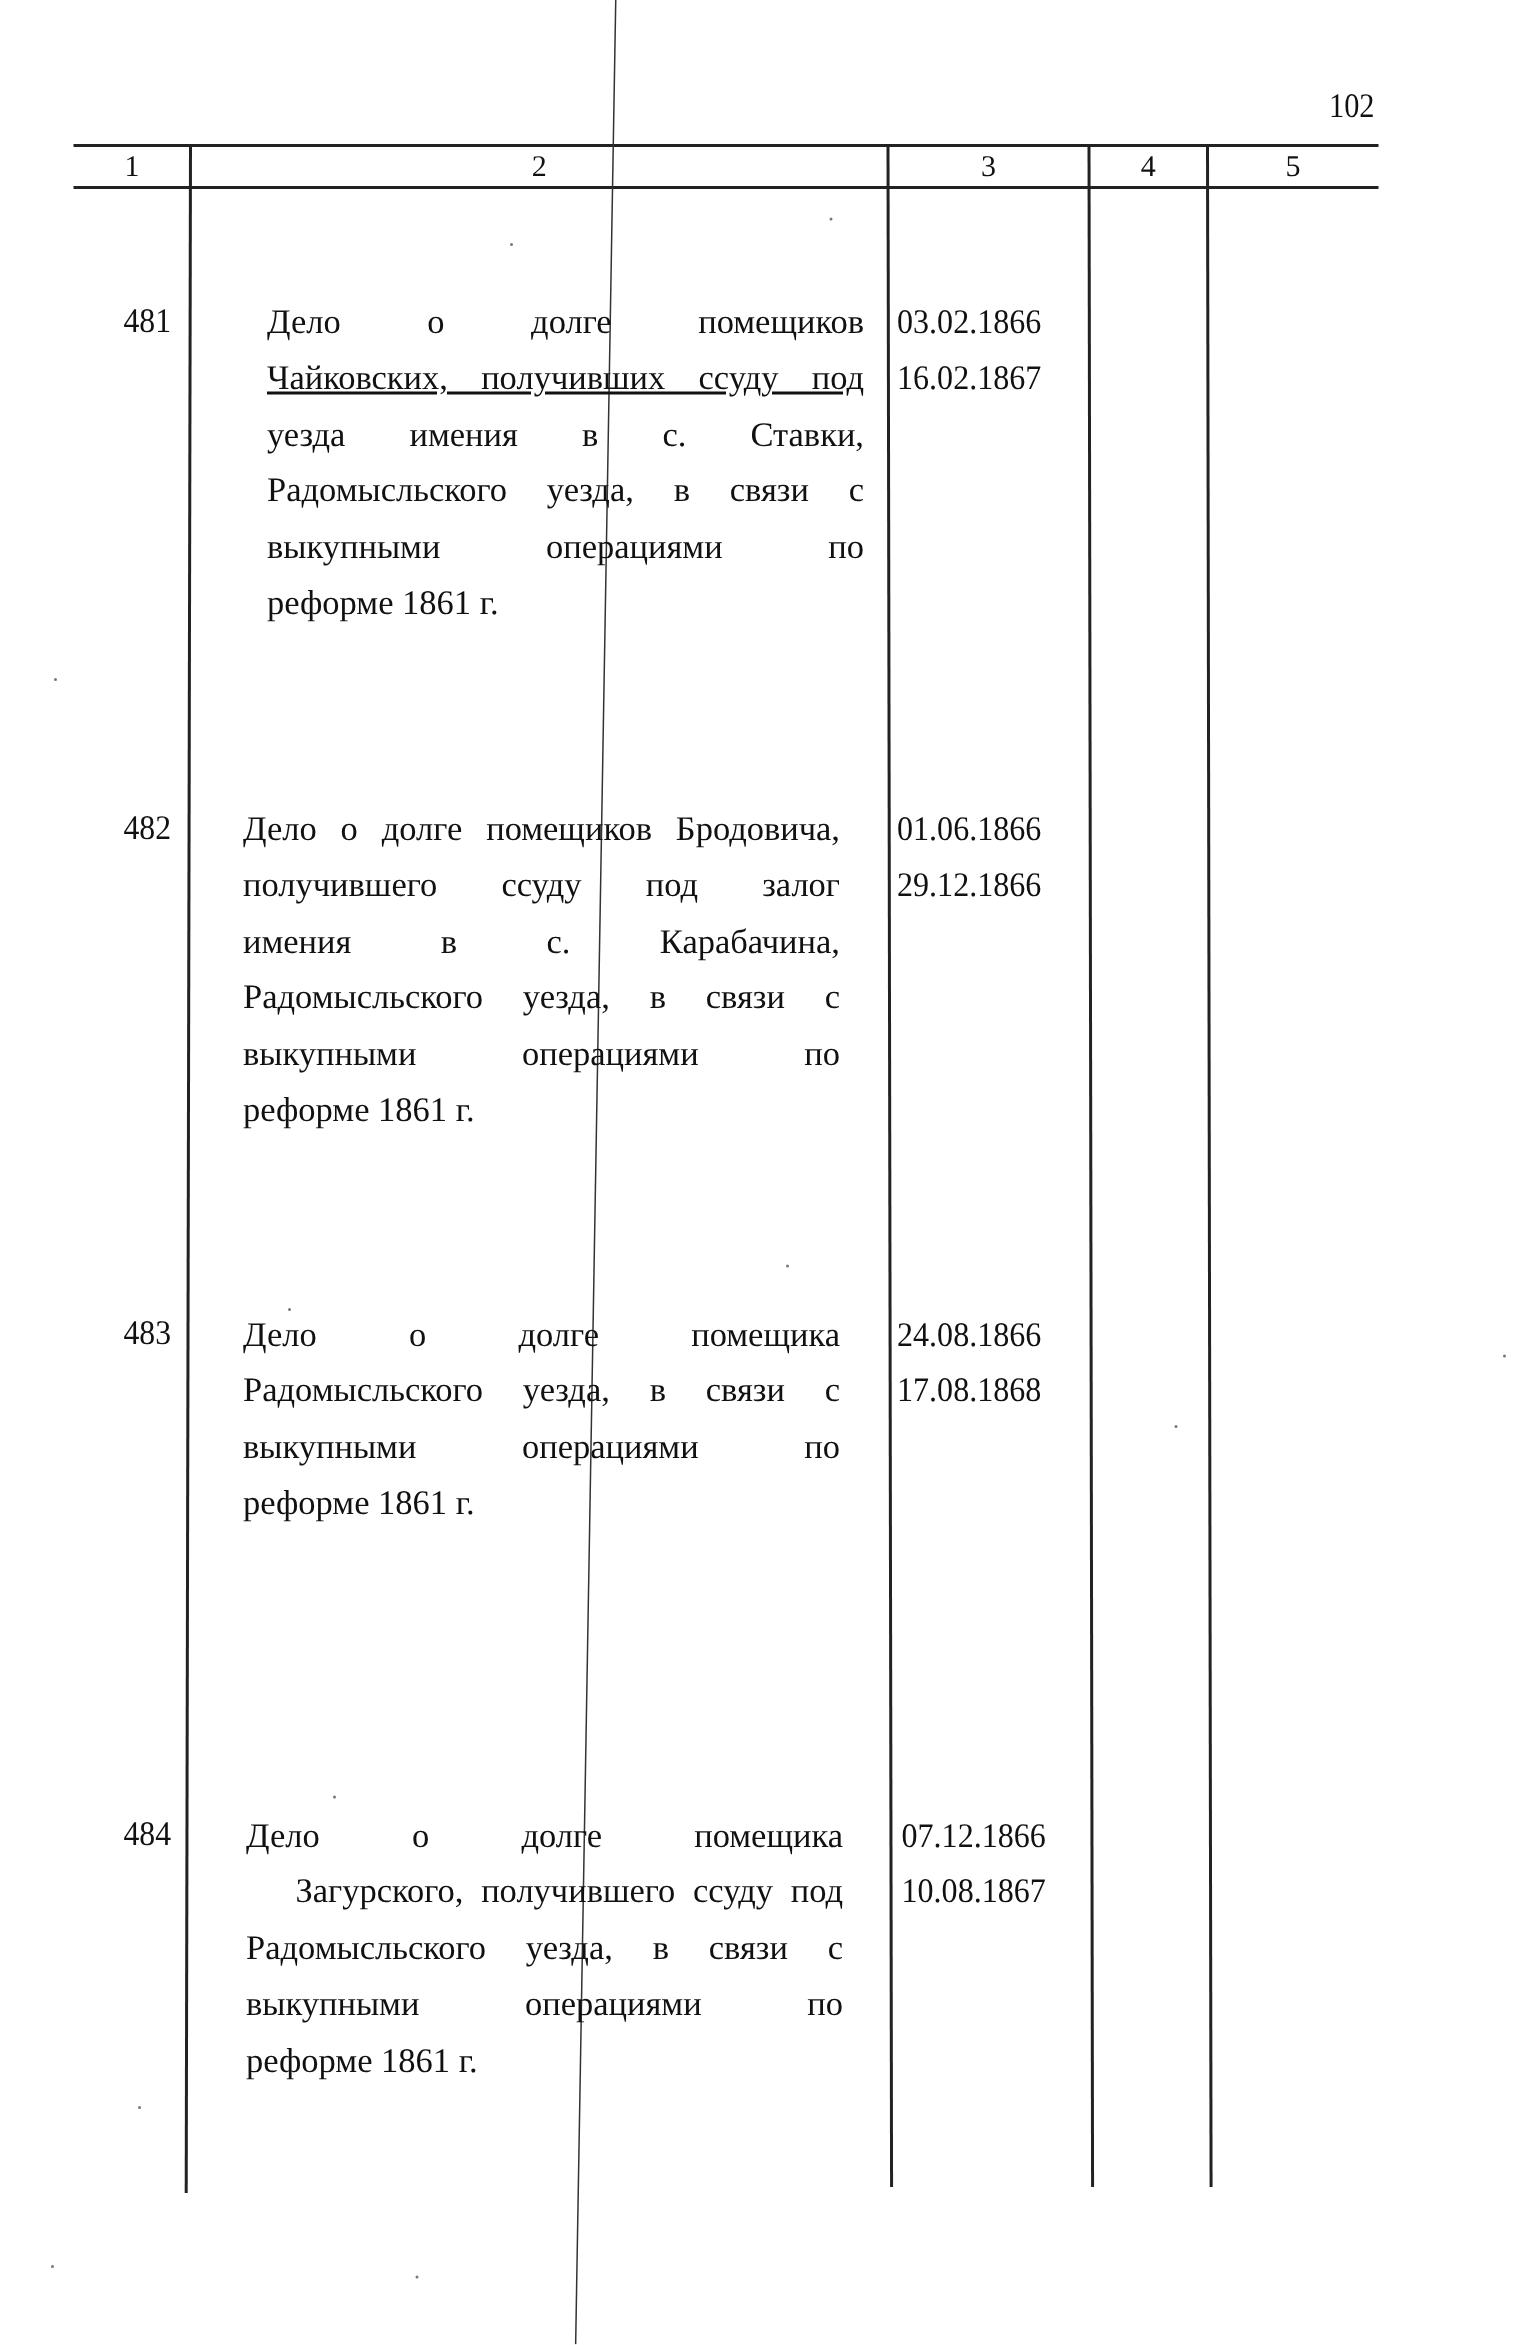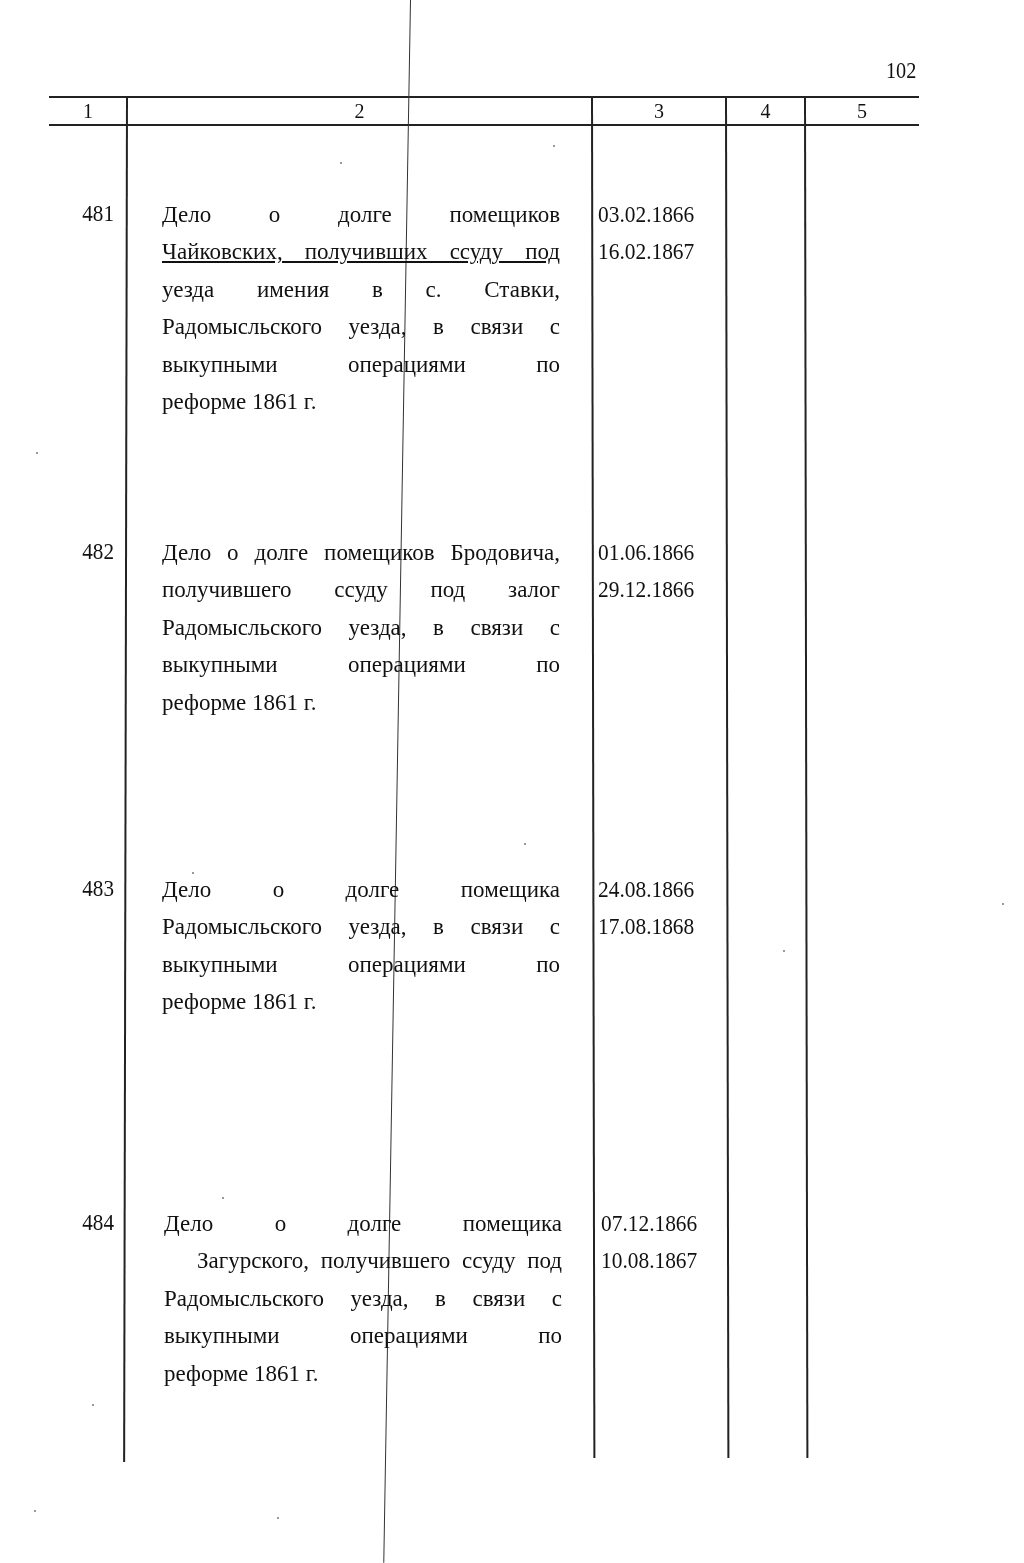--- a/index.html
+++ b/index.html
@@ -104,39 +104,40 @@
 
 <div class="vline" style="left:126px;top:96px;height:1366px;transform:rotate(0.12deg);transform-origin:top;"></div>
 <div class="vline" style="left:591px;top:96px;height:1362px;transform:rotate(-0.1deg);transform-origin:top;"></div>
 <div class="vline" style="left:725px;top:96px;height:1362px;transform:rotate(-0.1deg);transform-origin:top;"></div>
 <div class="vline" style="left:804px;top:96px;height:1362px;transform:rotate(-0.1deg);transform-origin:top;"></div>
 
 <div class="scan-line" style="left:410px;top:0px;height:1563px;transform:rotate(0.98deg);transform-origin:top;"></div>
 
 <div>
   <div class="row-num" style="top:201px;">481</div>
-  <div class="row-desc" style="top:196px;">
+  <div class="row-desc" style="top:196px;margin-left:16px;">
     <div style="text-align:justify;text-align-last:justify;">Дело о долге помещиков</div>
     <div style="text-align:justify;text-align-last:justify;text-decoration:underline;">Чайковских, получивших ссуду под</div>
     <div style="text-align:justify;text-align-last:justify;">уезда имения в с. Ставки,</div>
     <div style="text-align:justify;text-align-last:justify;">Радомысльского уезда, в связи с</div>
     <div style="text-align:justify;text-align-last:justify;">выкупными операциями по</div>
     <div>реформе 1861 г.</div>
   </div>
   <div class="row-dates" style="top:196px;">
     <div>03.02.1866</div>
     <div>16.02.1867</div>
   </div>
 </div>
 
 <div>
   <div class="row-num" style="top:539px;">482</div>
   <div class="row-desc" style="top:534px;">
     <div style="text-align:justify;text-align-last:justify;">Дело о долге помещиков Бродовича,</div>
     <div style="text-align:justify;text-align-last:justify;">получившего ссуду под залог</div>
+    <div style="text-align:justify;text-align-last:justify;">имения в с. Карабачина,</div>
     <div style="text-align:justify;text-align-last:justify;">Радомысльского уезда, в связи с</div>
     <div style="text-align:justify;text-align-last:justify;">выкупными операциями по</div>
     <div>реформе 1861 г.</div>
   </div>
   <div class="row-dates" style="top:534px;">
     <div>01.06.1866</div>
     <div>29.12.1866</div>
   </div>
 </div>
 

